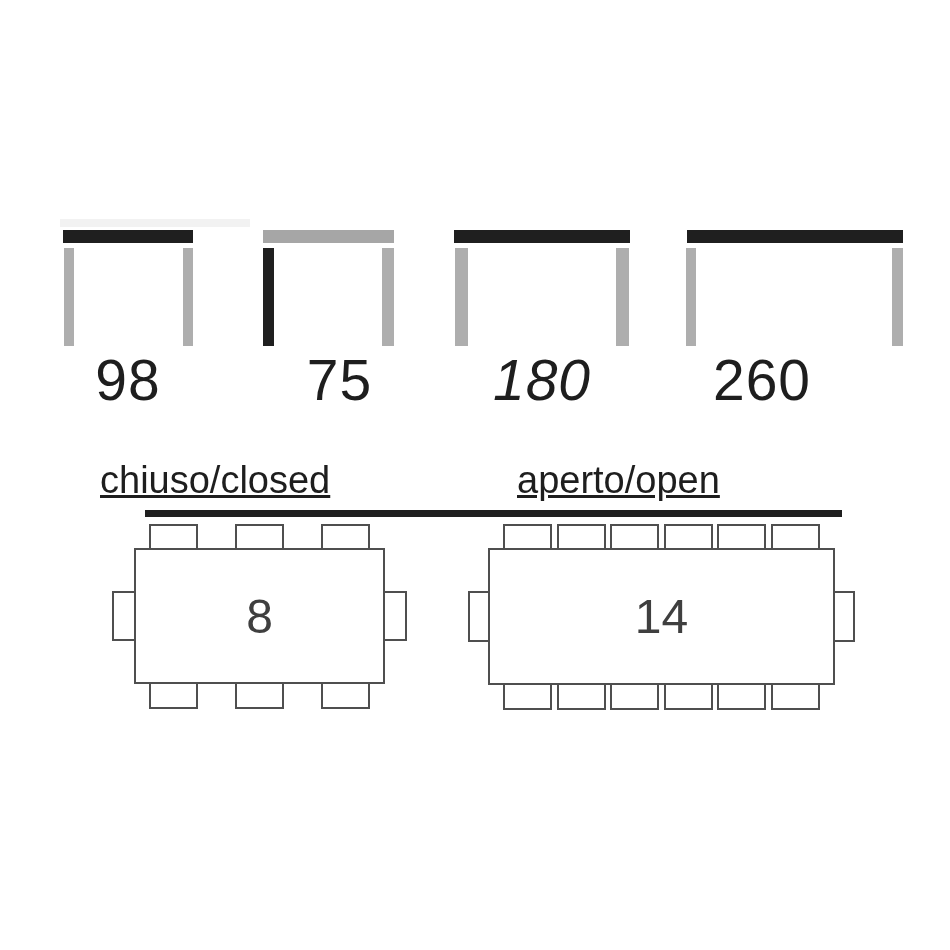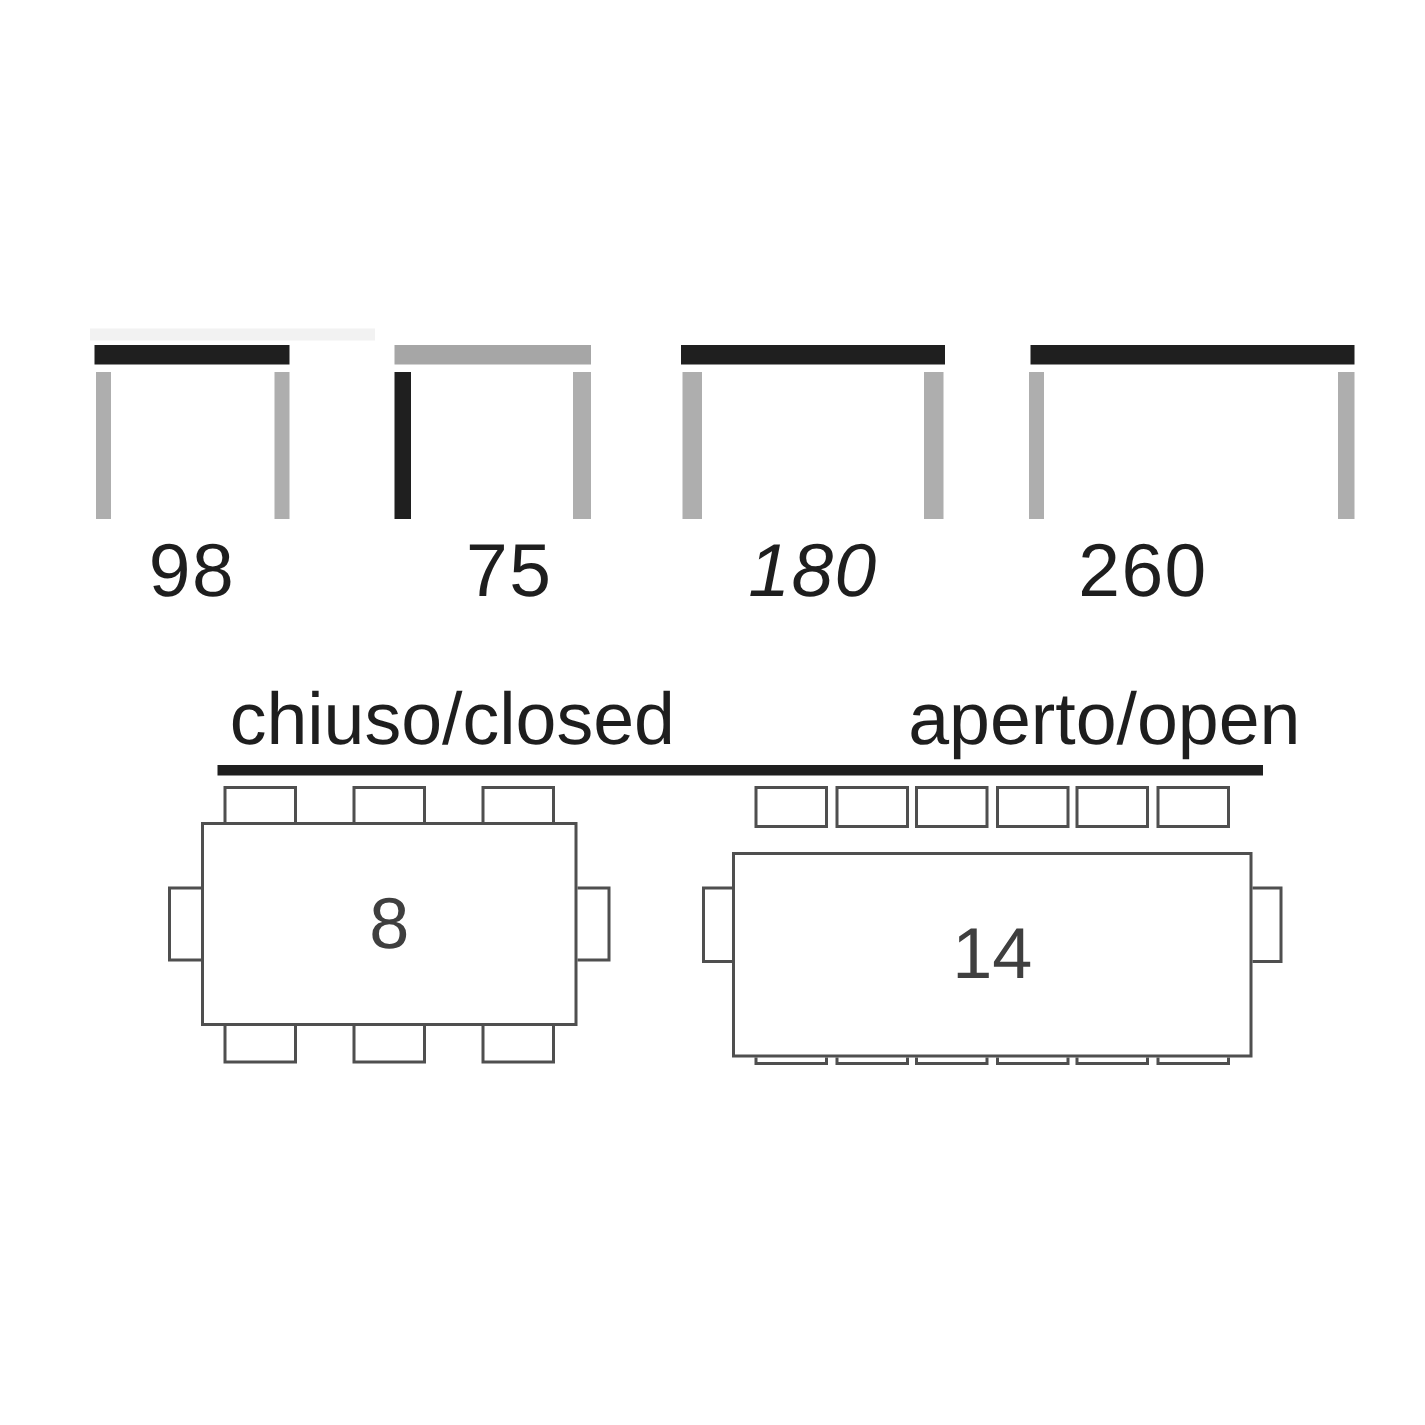--- a/index.html
+++ b/index.html
@@ -24,30 +24,30 @@
   #sv3{left:454px;width:176px;}
   #sv3 .leg-l{left:1px;width:13px;}
   #sv3 .leg-r{left:162px;width:13px;}
   #sv4{left:687px;width:216px;}
   #sv4 .leg-l{left:-1px;width:10px;}
   #sv4 .leg-r{left:205px;width:11px;}
   .artifact{position:absolute;left:60px;top:219px;width:190px;height:8px;background:#f2f2f2;}
   
   .dim-label{
     position:absolute;top:348px;height:64px;text-align:center;
-    font-size:50px;line-height:64px;color:var(--c-text);letter-spacing:1px;
+    font-size:57px;line-height:64px;color:var(--c-text);letter-spacing:1px;
   }
   #dl1{left:63px;width:130px;}
   #dl2{left:274px;width:131px;}
   #dl3{left:454px;width:176px;font-style:italic;}
   #dl4{left:654px;width:216px;}
   
   .section-label{
-    position:absolute;top:454px;height:52px;width:350px;text-align:right;
-    font-size:49px;line-height:52px;color:var(--c-text);
+    position:absolute;top:454px;height:52px;width:350px;text-align:left;
+    font-size:38px;line-height:52px;color:var(--c-text);text-decoration:underline;
   }
   #sec-closed{left:100px;}
   #sec-open{left:517px;}
   .rule{position:absolute;left:145px;top:510px;width:697px;height:7px;background:var(--c-black);}
   
   .top-view{position:absolute;inset:0;}
   .tv-table{
     position:absolute;background:#ffffff;border:2px solid var(--c-outline);z-index:2;
     display:flex;align-items:center;justify-content:center;box-sizing:border-box;
   }
@@ -102,21 +102,21 @@
       <div class="chair" style="left: 235px; top: 524px; width: 49px; height: 28px;"></div>
       <div class="chair" style="left: 321px; top: 524px; width: 49px; height: 28px;"></div>
       <div class="chair" style="left: 149px; top: 680px; width: 49px; height: 29px;"></div>
       <div class="chair" style="left: 235px; top: 680px; width: 49px; height: 29px;"></div>
       <div class="chair" style="left: 321px; top: 680px; width: 49px; height: 29px;"></div>
       <div class="chair" style="left: 112px; top: 591px; width: 26px; height: 50px;"></div>
       <div class="chair" style="left: 381px; top: 591px; width: 26px; height: 50px;"></div>
     </div>
 
   <div class="top-view">
-    <div class="tv-table" style="left:488px;top:548px;width:347px;height:137px;margin-top:20px;">
+    <div class="tv-table" style="left:488px;top:548px;width:347px;height:137px;">
       <span class="seat-count">14</span>
     </div>
   <div class="chair" style="left: 503px; top: 524px; width: 49px; height: 28px;"></div>
       <div class="chair" style="left: 556.6px; top: 524px; width: 49px; height: 28px;"></div>
       <div class="chair" style="left: 610.2px; top: 524px; width: 49px; height: 28px;"></div>
       <div class="chair" style="left: 663.8px; top: 524px; width: 49px; height: 28px;"></div>
       <div class="chair" style="left: 717.4px; top: 524px; width: 49px; height: 28px;"></div>
       <div class="chair" style="left: 771px; top: 524px; width: 49px; height: 28px;"></div>
       <div class="chair" style="left: 503px; top: 681px; width: 49px; height: 29px;"></div>
       <div class="chair" style="left: 556.6px; top: 681px; width: 49px; height: 29px;"></div>

